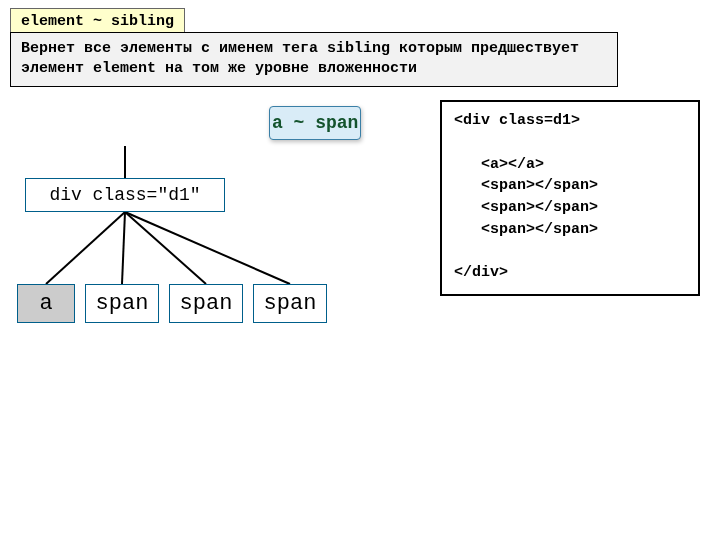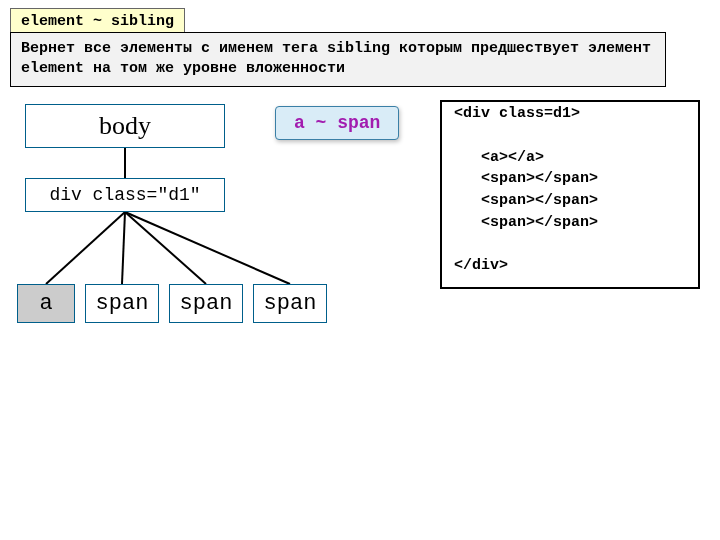--- a/index.html
+++ b/index.html
@@ -20,21 +20,21 @@
     border: 1px solid #666;
     padding: 4px 10px;
     font-size: 15px;
     font-weight: bold;
     text-align: right;
   }
   .desc-box {
     position: absolute;
     left: 10px;
     top: 32px;
-    width: 656px;
+    width: 608px;
     background: #f2f2f2;
     border: 1px solid #000;
     padding: 6px 10px;
     font-size: 15px;
     font-weight: bold;
     line-height: 1.35;
   }
   .tree-area {
     position: absolute;
     left: 10px;
@@ -66,40 +66,40 @@
   }
   .node-a {
     left: 7px; top: 184px; width: 58px; background: #cccccc;
   }
   .node-span1 { left: 75px; top: 184px; width: 74px; }
   .node-span2 { left: 159px; top: 184px; width: 74px; }
   .node-span3 { left: 243px; top: 184px; width: 74px; }
 
   .example-badge {
     position: absolute;
-    left: 275px;
+    left: 269px;
     top: 106px;
     background: #d9ecf7;
     border: 1px solid #3a7fa6;
     border-radius: 4px;
-    padding: 6px 18px;
+    padding: 6px 2px;
     font-size: 18px;
-    color: #a21caf;
+    color: #14532d;
     font-weight: bold;
     box-shadow: 1px 2px 4px rgba(0,0,0,0.25);
   }
 
   .code-box {
     position: absolute;
     left: 440px;
     top: 100px;
     width: 260px;
     border: 2px solid #000;
     background: #fff;
-    padding: 1px 12px 10px 12px;
+    padding: 8px 12px 10px 12px;
     font-size: 15px;
     font-weight: bold;
     line-height: 1.45;
     white-space: pre;
   }
 </style>
 </head>
 <body>
 
 <div class="title-badge">element ~ sibling</div>
@@ -107,21 +107,20 @@
 <div class="desc-box">Вернет все  элементы с именем тега sibling которым предшествует элемент element на том же уровне вложенности</div>
 
 <div class="tree-area">
   <svg>
     <line x1="115" y1="46" x2="115" y2="78" stroke="#000" stroke-width="2"></line>
     <line x1="115" y1="112" x2="36" y2="184" stroke="#000" stroke-width="2"></line>
     <line x1="115" y1="112" x2="112" y2="184" stroke="#000" stroke-width="2"></line>
     <line x1="115" y1="112" x2="196" y2="184" stroke="#000" stroke-width="2"></line>
     <line x1="115" y1="112" x2="280" y2="184" stroke="#000" stroke-width="2"></line>
   </svg>
-  <div class="node node-body">body</div>
   <div class="node node-div">div class="d1"</div>
   <div class="node node-a">a</div>
   <div class="node node-span1">span</div>
   <div class="node node-span2">span</div>
   <div class="node node-span3">span</div>
 </div>
 
 <div class="example-badge">a ~ span</div>
 
 <div class="code-box">&lt;div class=d1&gt;

